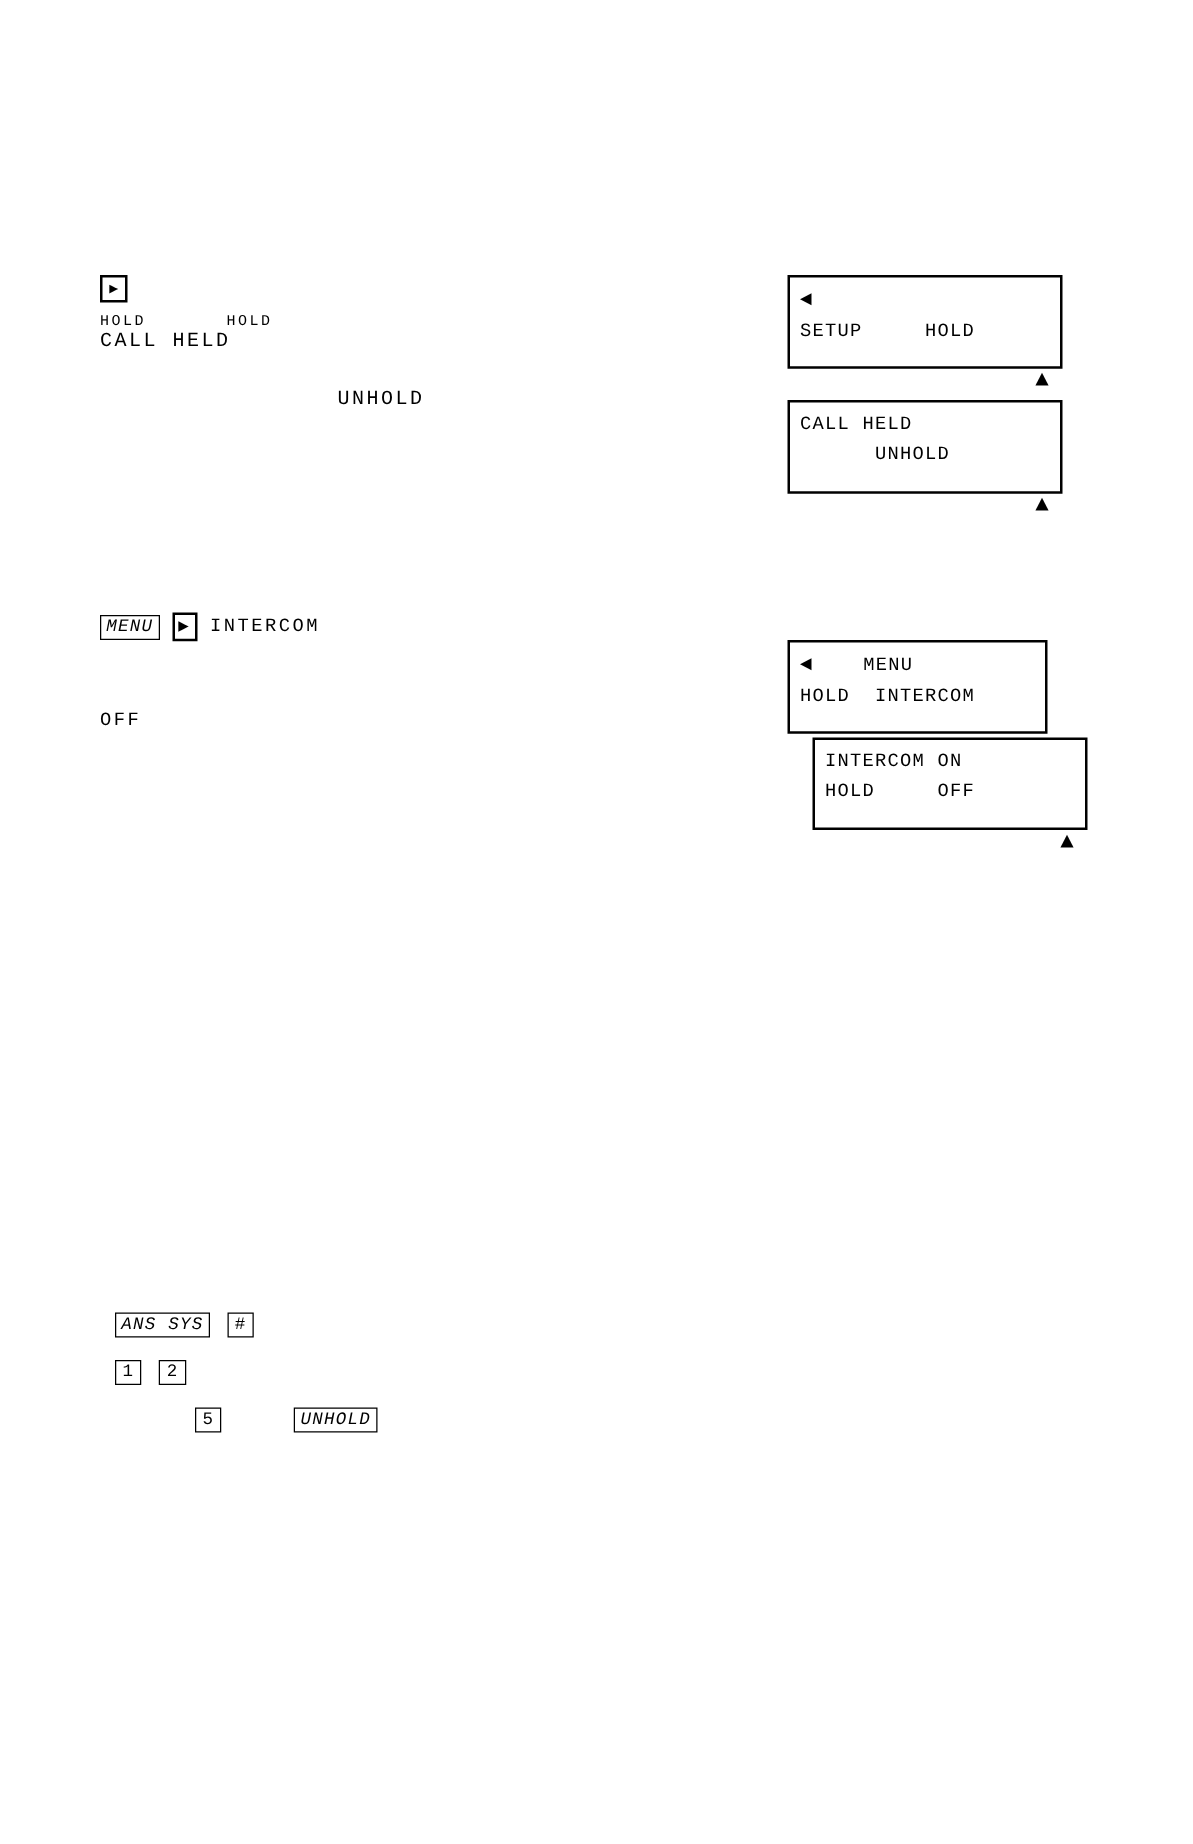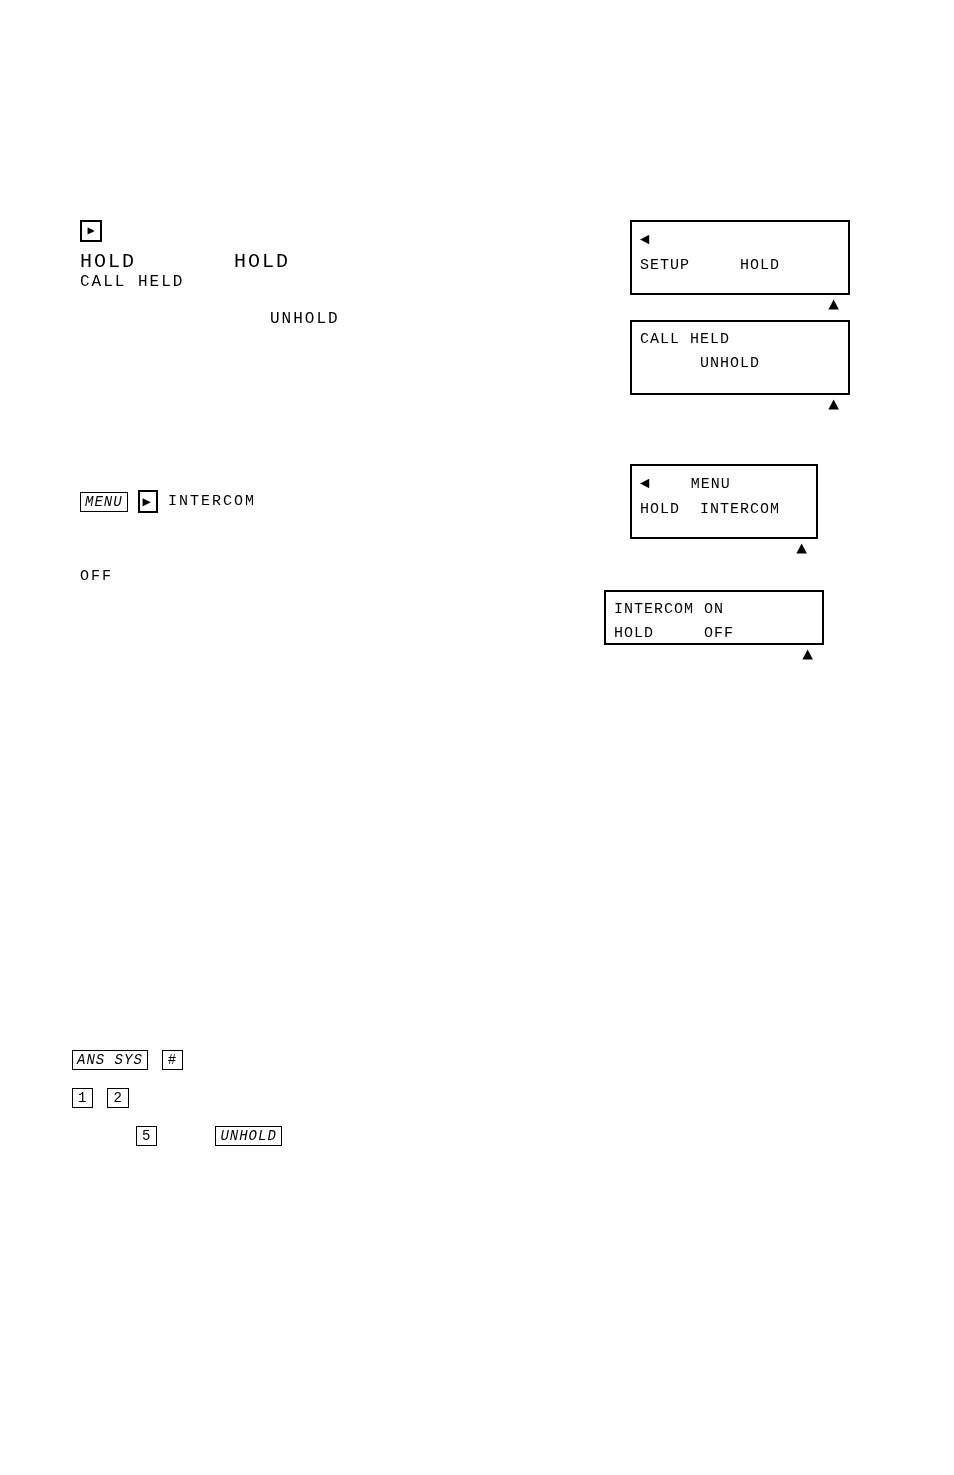--- a/index.html
+++ b/index.html
@@ -32,21 +32,21 @@
       height: 22px;
       border: 2px solid #000;
       line-height: 18px;
       text-align: center;
       font-size: 12px;
       margin-bottom: 4px;
     }
 
     .hold-line1 {
       margin-top: 4px;
-      font-size: 20px;
+      font-size: 12px;
       letter-spacing: 2px;
     }
 
     .hold-line2 {
       font-size: 16px;
       letter-spacing: 2px;
     }
 
     .unhold-text {
       position: absolute;
@@ -93,38 +93,38 @@
       display: inline-block;
       border: 1px solid #000;
       font-family: 'Courier New', monospace;
       font-size: 14px;
       padding: 1px 4px;
       letter-spacing: 1px;
       font-style: italic;
     }
 
     .screen-box-3 {
-      top: 464px;
+      top: 512px;
       left: 630px;
-      width: 188px;
+      width: 208px;
       height: 75px;
     }
 
     .screen-box-4 {
       top: 590px;
-      left: 604px;
+      left: 650px;
       width: 220px;
-      height: 55px;
+      height: 74px;
     }
 
     
     .section-anssys {
       position: absolute;
       top: 1050px;
-      left: 72px;
+      left: 92px;
     }
 
     .ans-btn {
       display: inline-block;
       border: 1px solid #000;
       font-family: 'Courier New', monospace;
       font-size: 14px;
       padding: 1px 4px;
       letter-spacing: 1px;
       font-style: italic;

